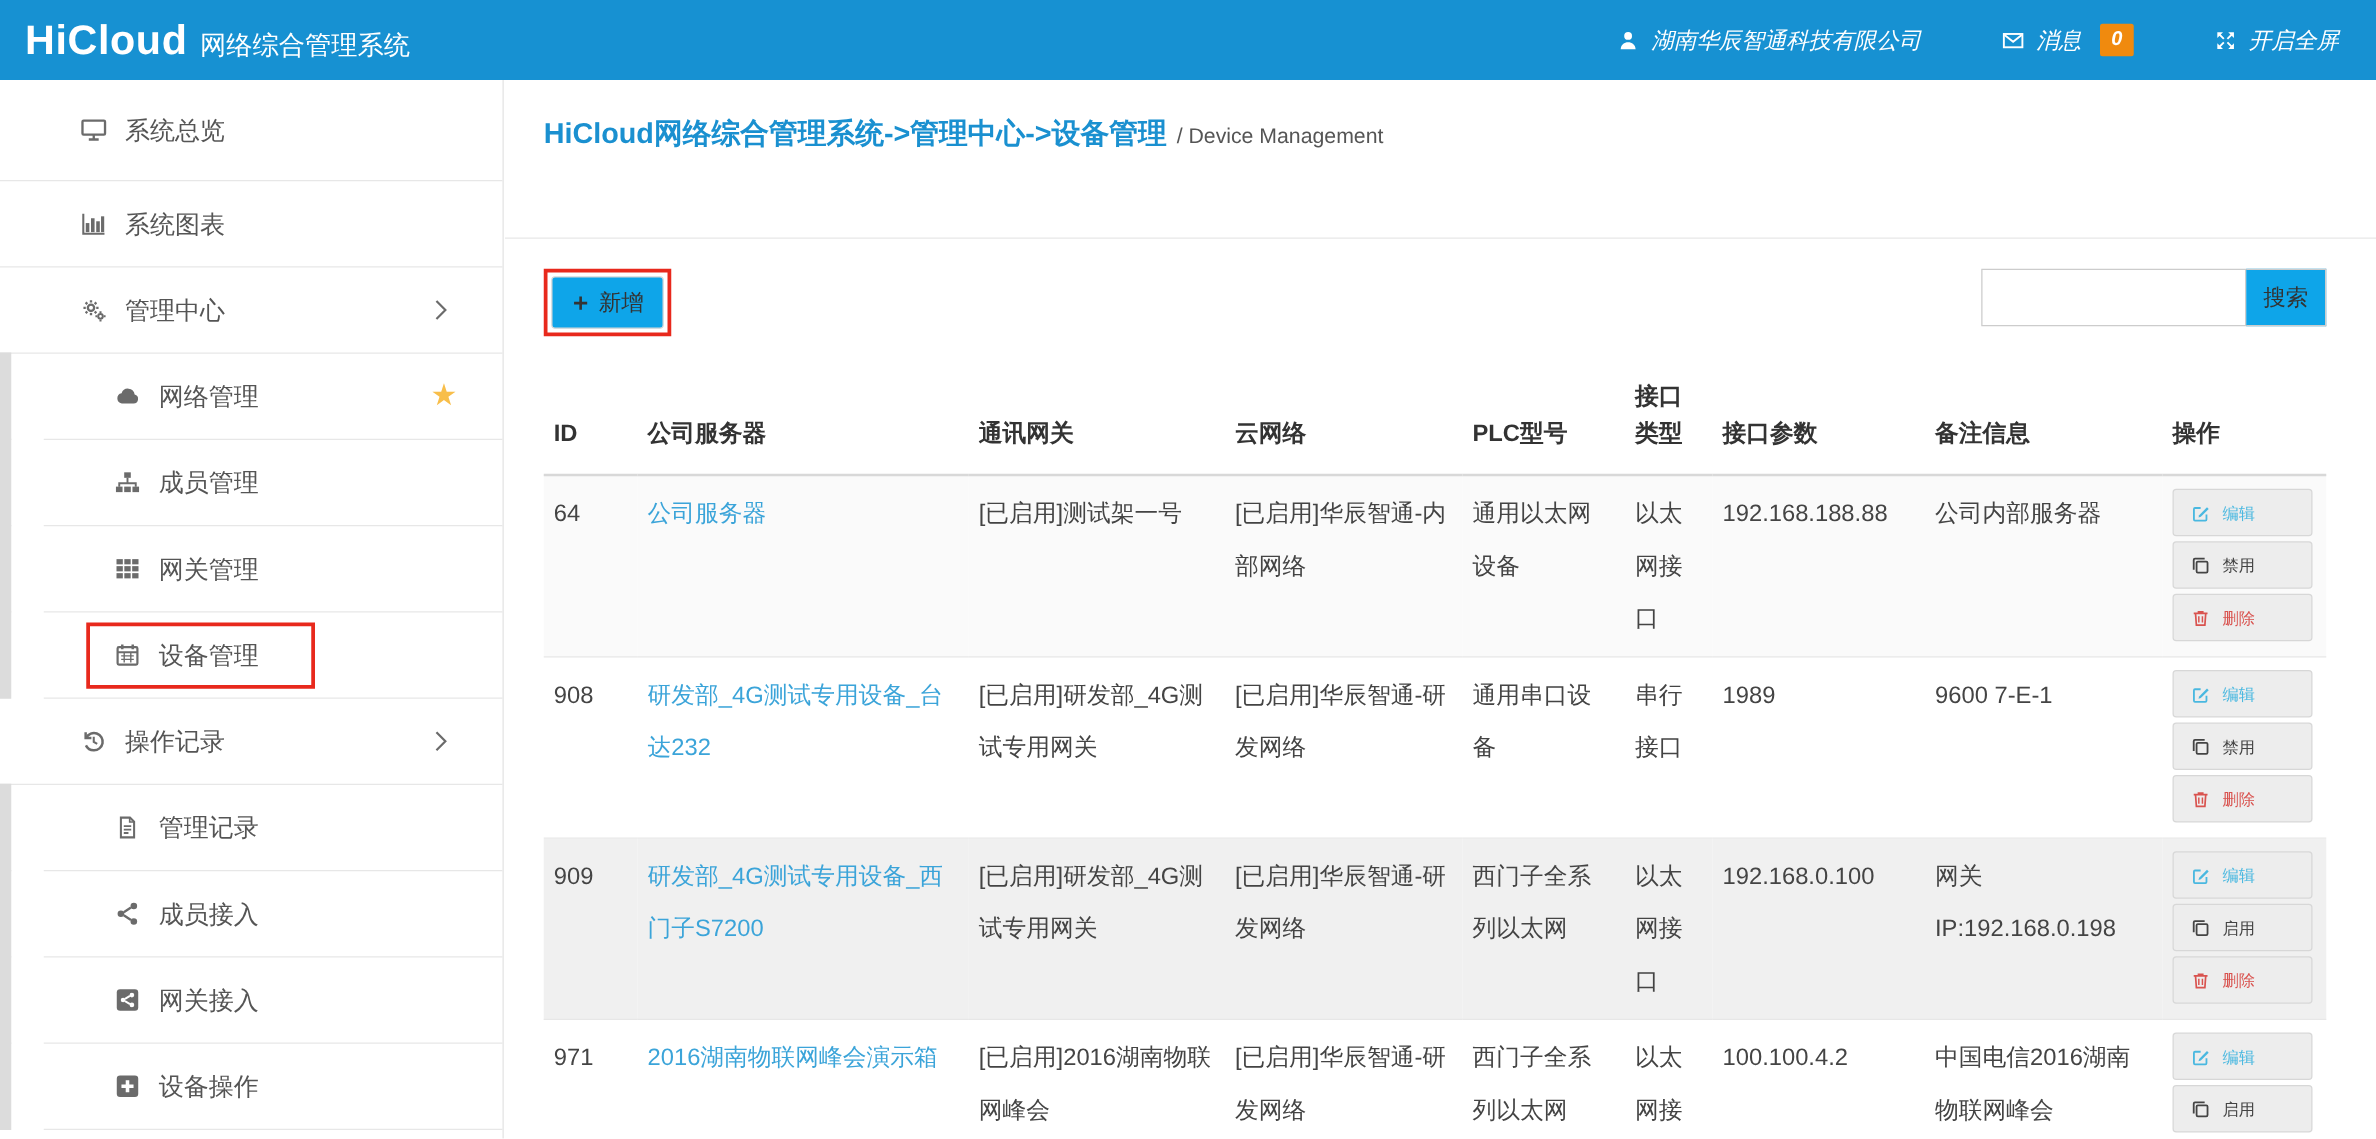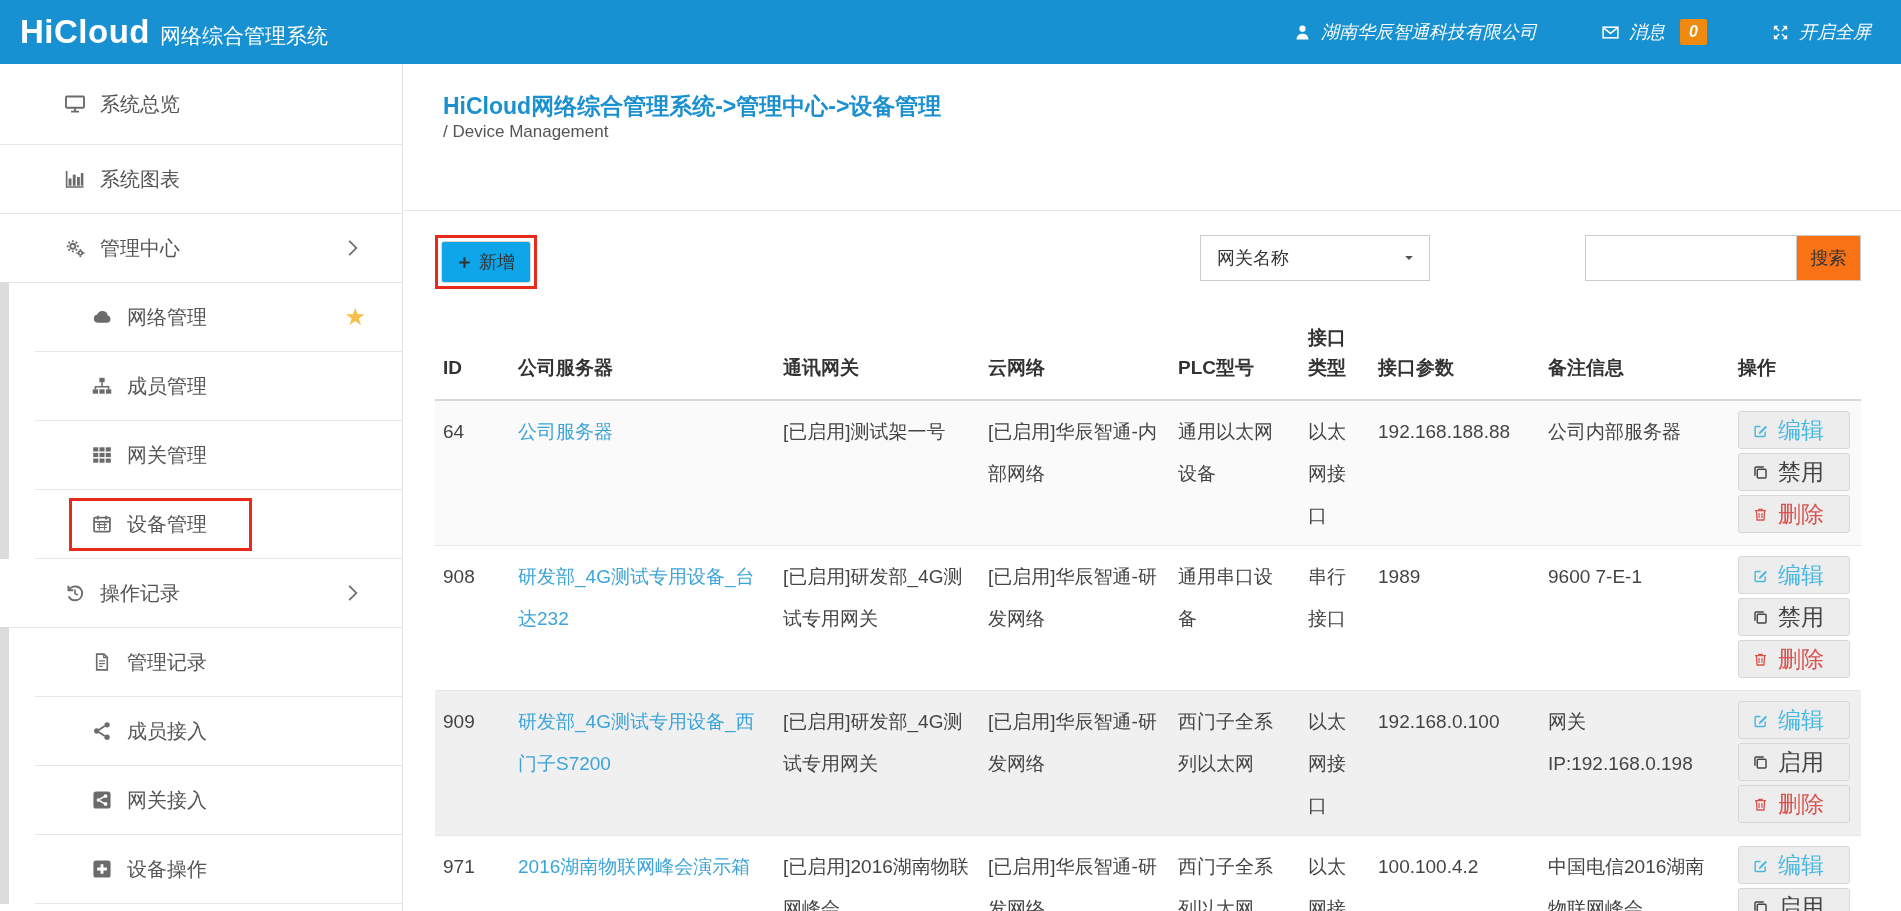--- a/index.html
+++ b/index.html
@@ -32,51 +32,51 @@
   .side-item.sub::before{content:'';position:absolute;left:-35px;top:-1px;bottom:-1px;width:9px;background:#dcdcdc;}
   .side-item .icon{width:22px;height:22px;display:inline-flex;color:#6b6b6b;flex:none;}
   .side-label{white-space:nowrap;}
   .chevron{position:absolute;right:38px;width:15px;height:20px;color:#aaa;display:inline-flex;}
   .star{position:absolute;right:36px;color:var(--star-yellow);font-size:24px;line-height:1;}
   .red-annotation{display:inline-flex;align-items:center;gap:14px;border:3px solid var(--annotation-red);
                   padding:10px 42px 10px 19px;margin-left:-22px;}
 
   
   .main{position:absolute;left:404px;top:64px;right:0;bottom:0;padding:0 40px 0 31px;overflow:hidden;}
-  .page-heading{margin-top:27px;display:flex;align-items:baseline;flex-direction:column;}
+  .page-heading{margin-top:27px;display:flex;align-items:baseline;}
   .crumb-main{font-size:23px;font-weight:bold;color:var(--breadcrumb-blue);white-space:nowrap;}
   .crumb-sub{font-size:17px;color:#555;margin-left:8px;white-space:nowrap;}
   .heading-divider{height:1px;background:#e7e7e7;margin:68px -40px 0 -31px;}
 
   .toolbar{margin-top:24px;display:flex;align-items:flex-start;}
   .red-box{display:inline-block;border:3px solid var(--annotation-red);padding:3px;}
   .btn{display:inline-flex;align-items:center;gap:7px;background:#0ea5e9;border:1px solid #d7d7d7;
        border-radius:3px;font-size:18px;color:#333;cursor:pointer;padding:8px 15px;}
   .btn .icon{width:15px;height:15px;display:inline-flex;color:#333;}
   .toolbar-right{margin-left:auto;display:flex;align-items:flex-start;}
   .select{width:230px;height:46px;border:1px solid #ccc;background:#fff;display:flex;align-items:center;
           justify-content:space-between;padding:0 14px 0 16px;font-size:18px;color:#333;cursor:pointer;margin-right:155px;}
   .select .caret{width:12px;height:12px;display:inline-flex;color:#555;}
   .search-group{display:flex;}
   .search-input{width:212px;height:46px;border:1px solid #ccc;font-size:18px;padding:0 10px;outline:none;}
-  .search-btn{height:46px;width:64px;border:1px solid #ccc;border-left:none;background:#f97316;border-radius:0;
+  .search-btn{height:46px;width:64px;border:1px solid #ccc;border-left:none;background:#0ea5e9;border-radius:0;
               font-size:18px;color:#333;justify-content:center;display:inline-flex;align-items:center;cursor:pointer;}
 
   
   table.grid{width:100%;border-collapse:collapse;margin-top:34px;table-layout:fixed;}
   table.grid thead th{font-size:19px;font-weight:bold;color:#333;text-align:left;vertical-align:bottom;
                       padding:0 10px 16px 8px;line-height:30px;}
   table.grid tbody{border-top:2px solid #d8d8d8;}
   table.grid td{font-size:19px;color:#444;vertical-align:top;padding:10px 10px 8px 8px;line-height:42px;
                 border-bottom:1px solid #e7e7e7;word-wrap:break-word;overflow-wrap:break-word;}
   td.c-id{color:#555;}
   a.device-link{color:var(--link-blue);text-decoration:none;cursor:pointer;}
   .action-btn{display:flex;align-items:center;gap:9px;width:112px;height:38px;background:#ededed;
               border:1px solid #d7d7d7;border-radius:3px;margin-bottom:4px;padding:0 0 0 13px;
-              font-size:23px;color:#444;cursor:pointer;line-height:1;}
+              font-size:13px;color:#444;cursor:pointer;line-height:1;}
   .action-btn .icon{width:17px;height:17px;display:inline-flex;}
   .action-btn.edit{color:var(--edit-blue);}
   .action-btn.delete{color:var(--danger-red);}
 </style>
 </head>
 <body>
 
 <div class="app">
 
   <header class="topbar">
@@ -281,28 +281,20 @@
         <button class="btn">
           <span class="icon" id="ic-plus">
               <svg viewBox="0 0 20 20" style="width:100%;height:100%;display:block">
                 <path d="M10 3v14M3 10h14" stroke="currentColor" stroke-width="2.8"></path>
               </svg>
             </span>
           <span>新增</span>
         </button>
       </span>
       <div class="toolbar-right">
-        <div class="select">
-          <span>网关名称</span>
-          <span class="icon caret" id="ic-caret">
-              <svg viewBox="0 0 20 20" style="width:100%;height:100%;display:block">
-                <path d="M3.5 6.5l6.5 7 6.5-7z" fill="currentColor"></path>
-              </svg>
-            </span>
-        </div>
         <div class="search-group">
           <input class="search-input" type="text" value="" style="">
           <button class="search-btn">搜索</button>
         </div>
       </div>
     </div>
 
     <table class="grid">
       <colgroup>
         <col style="width:75px">

